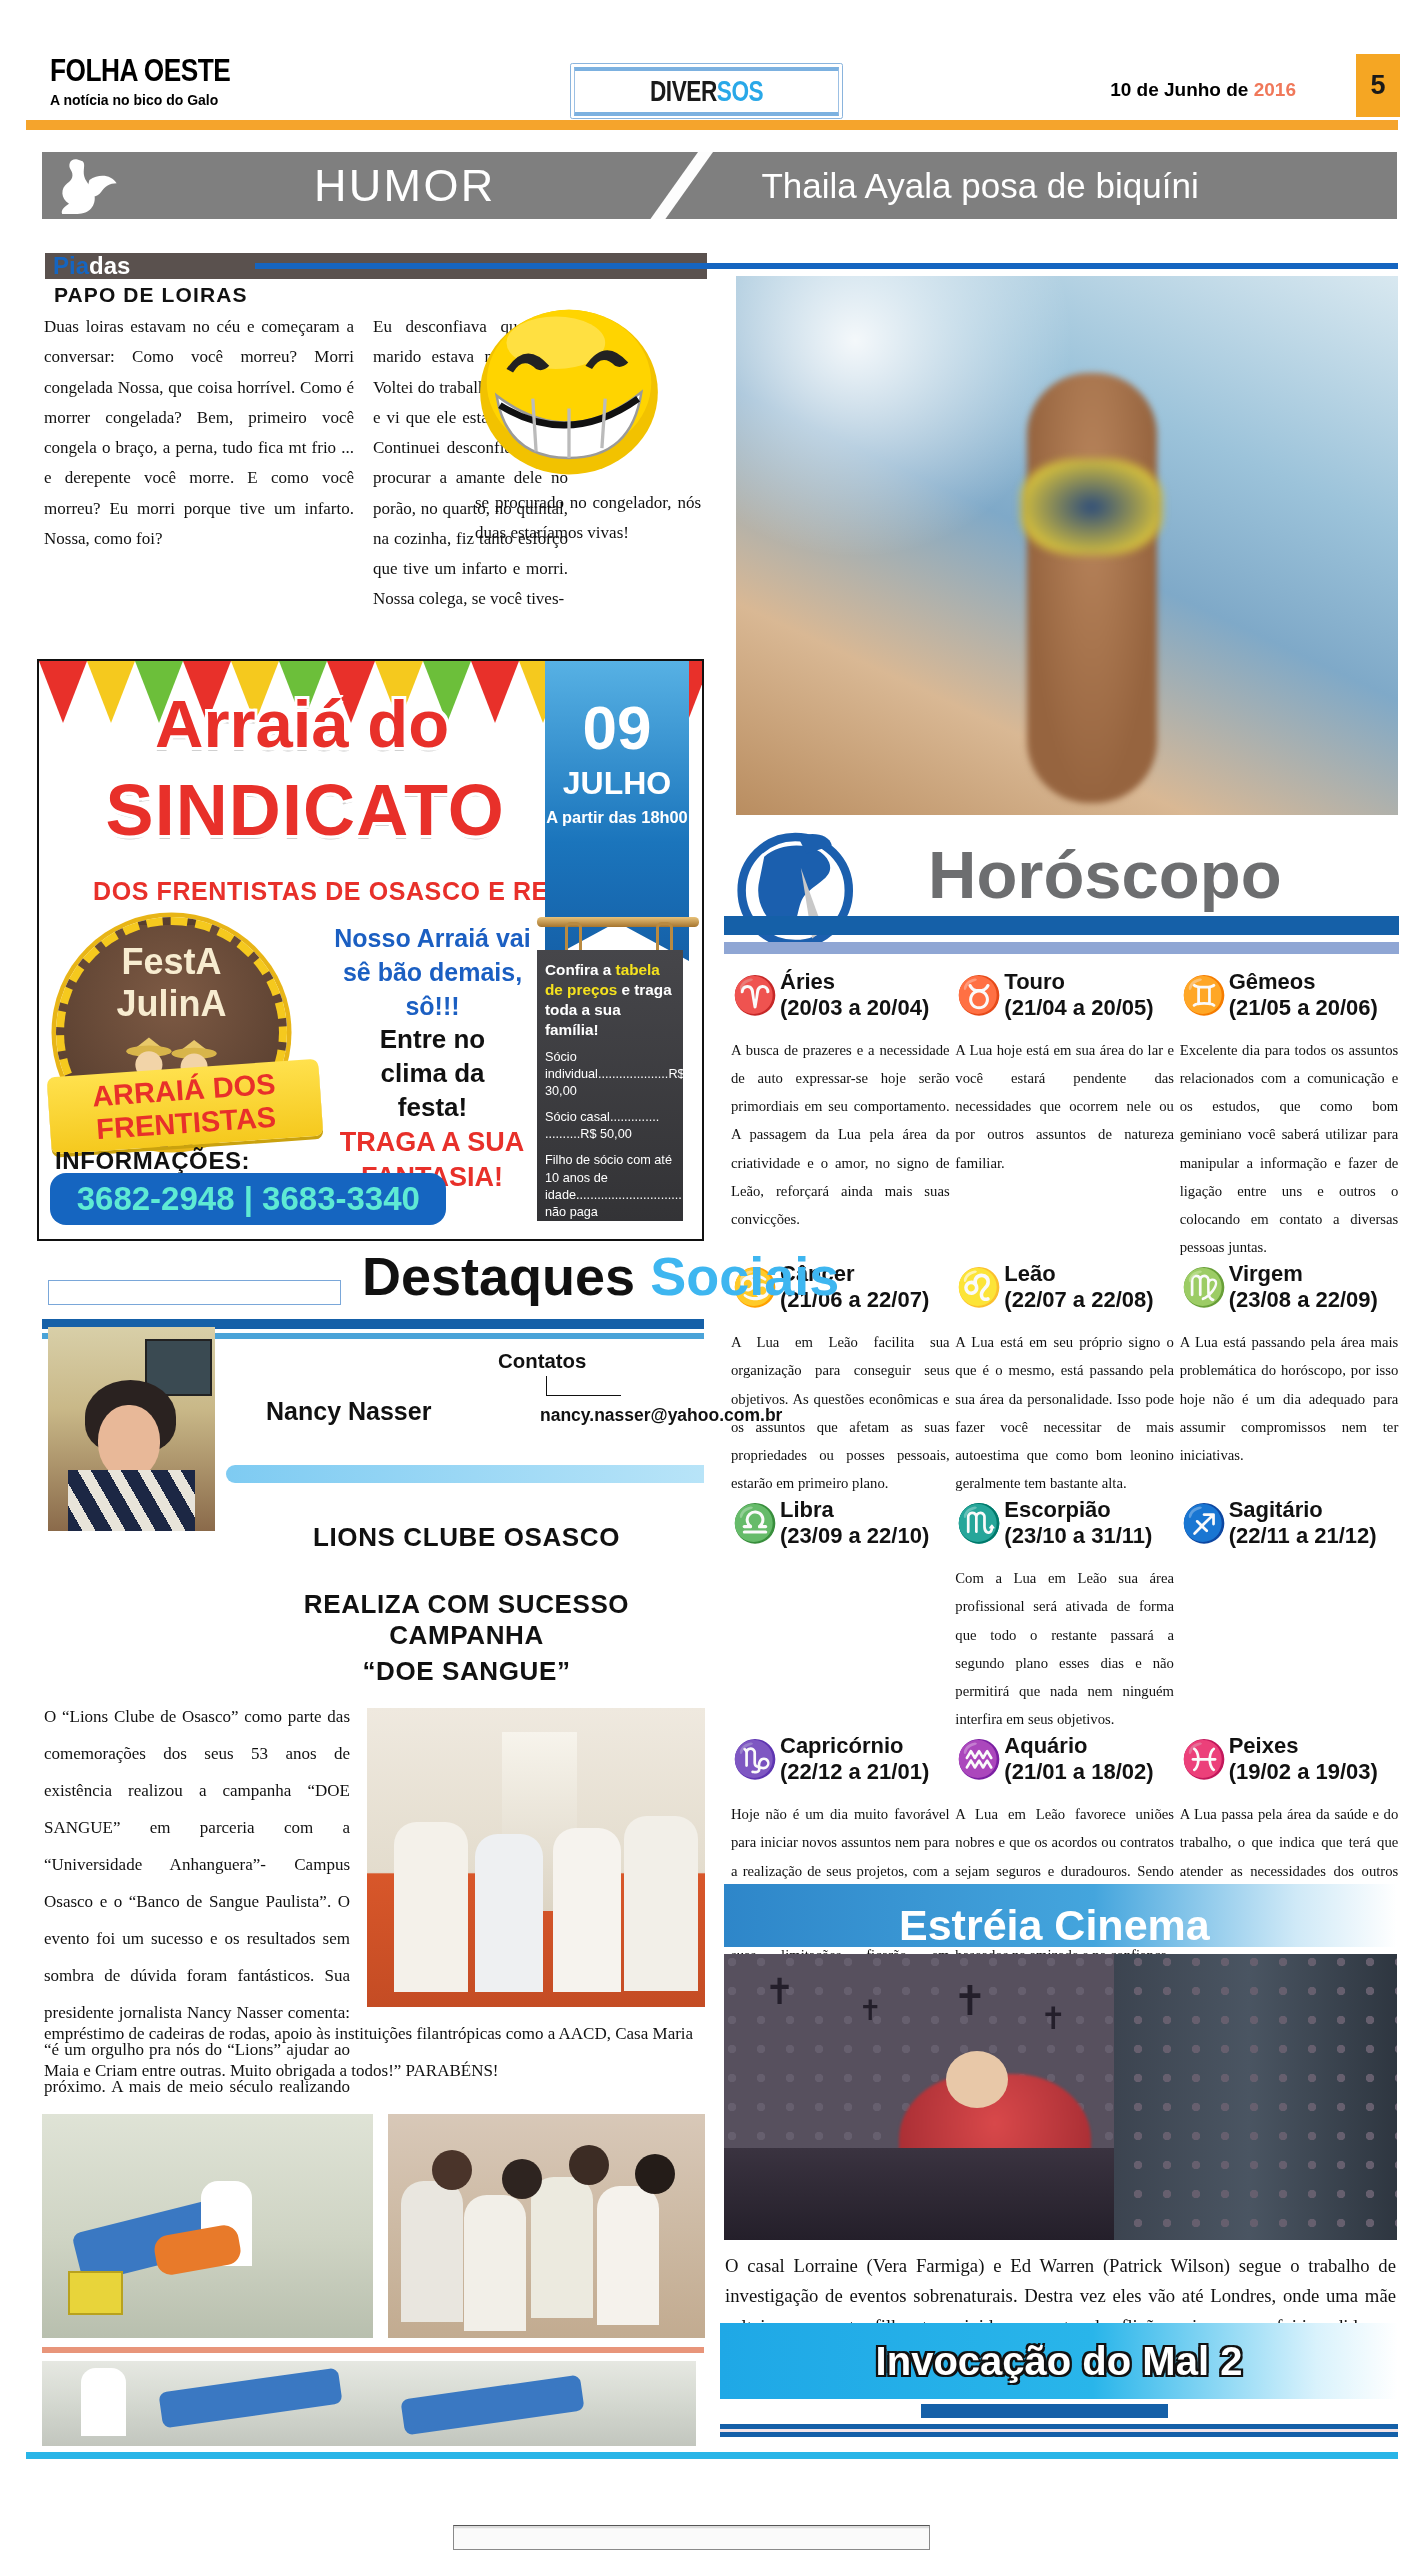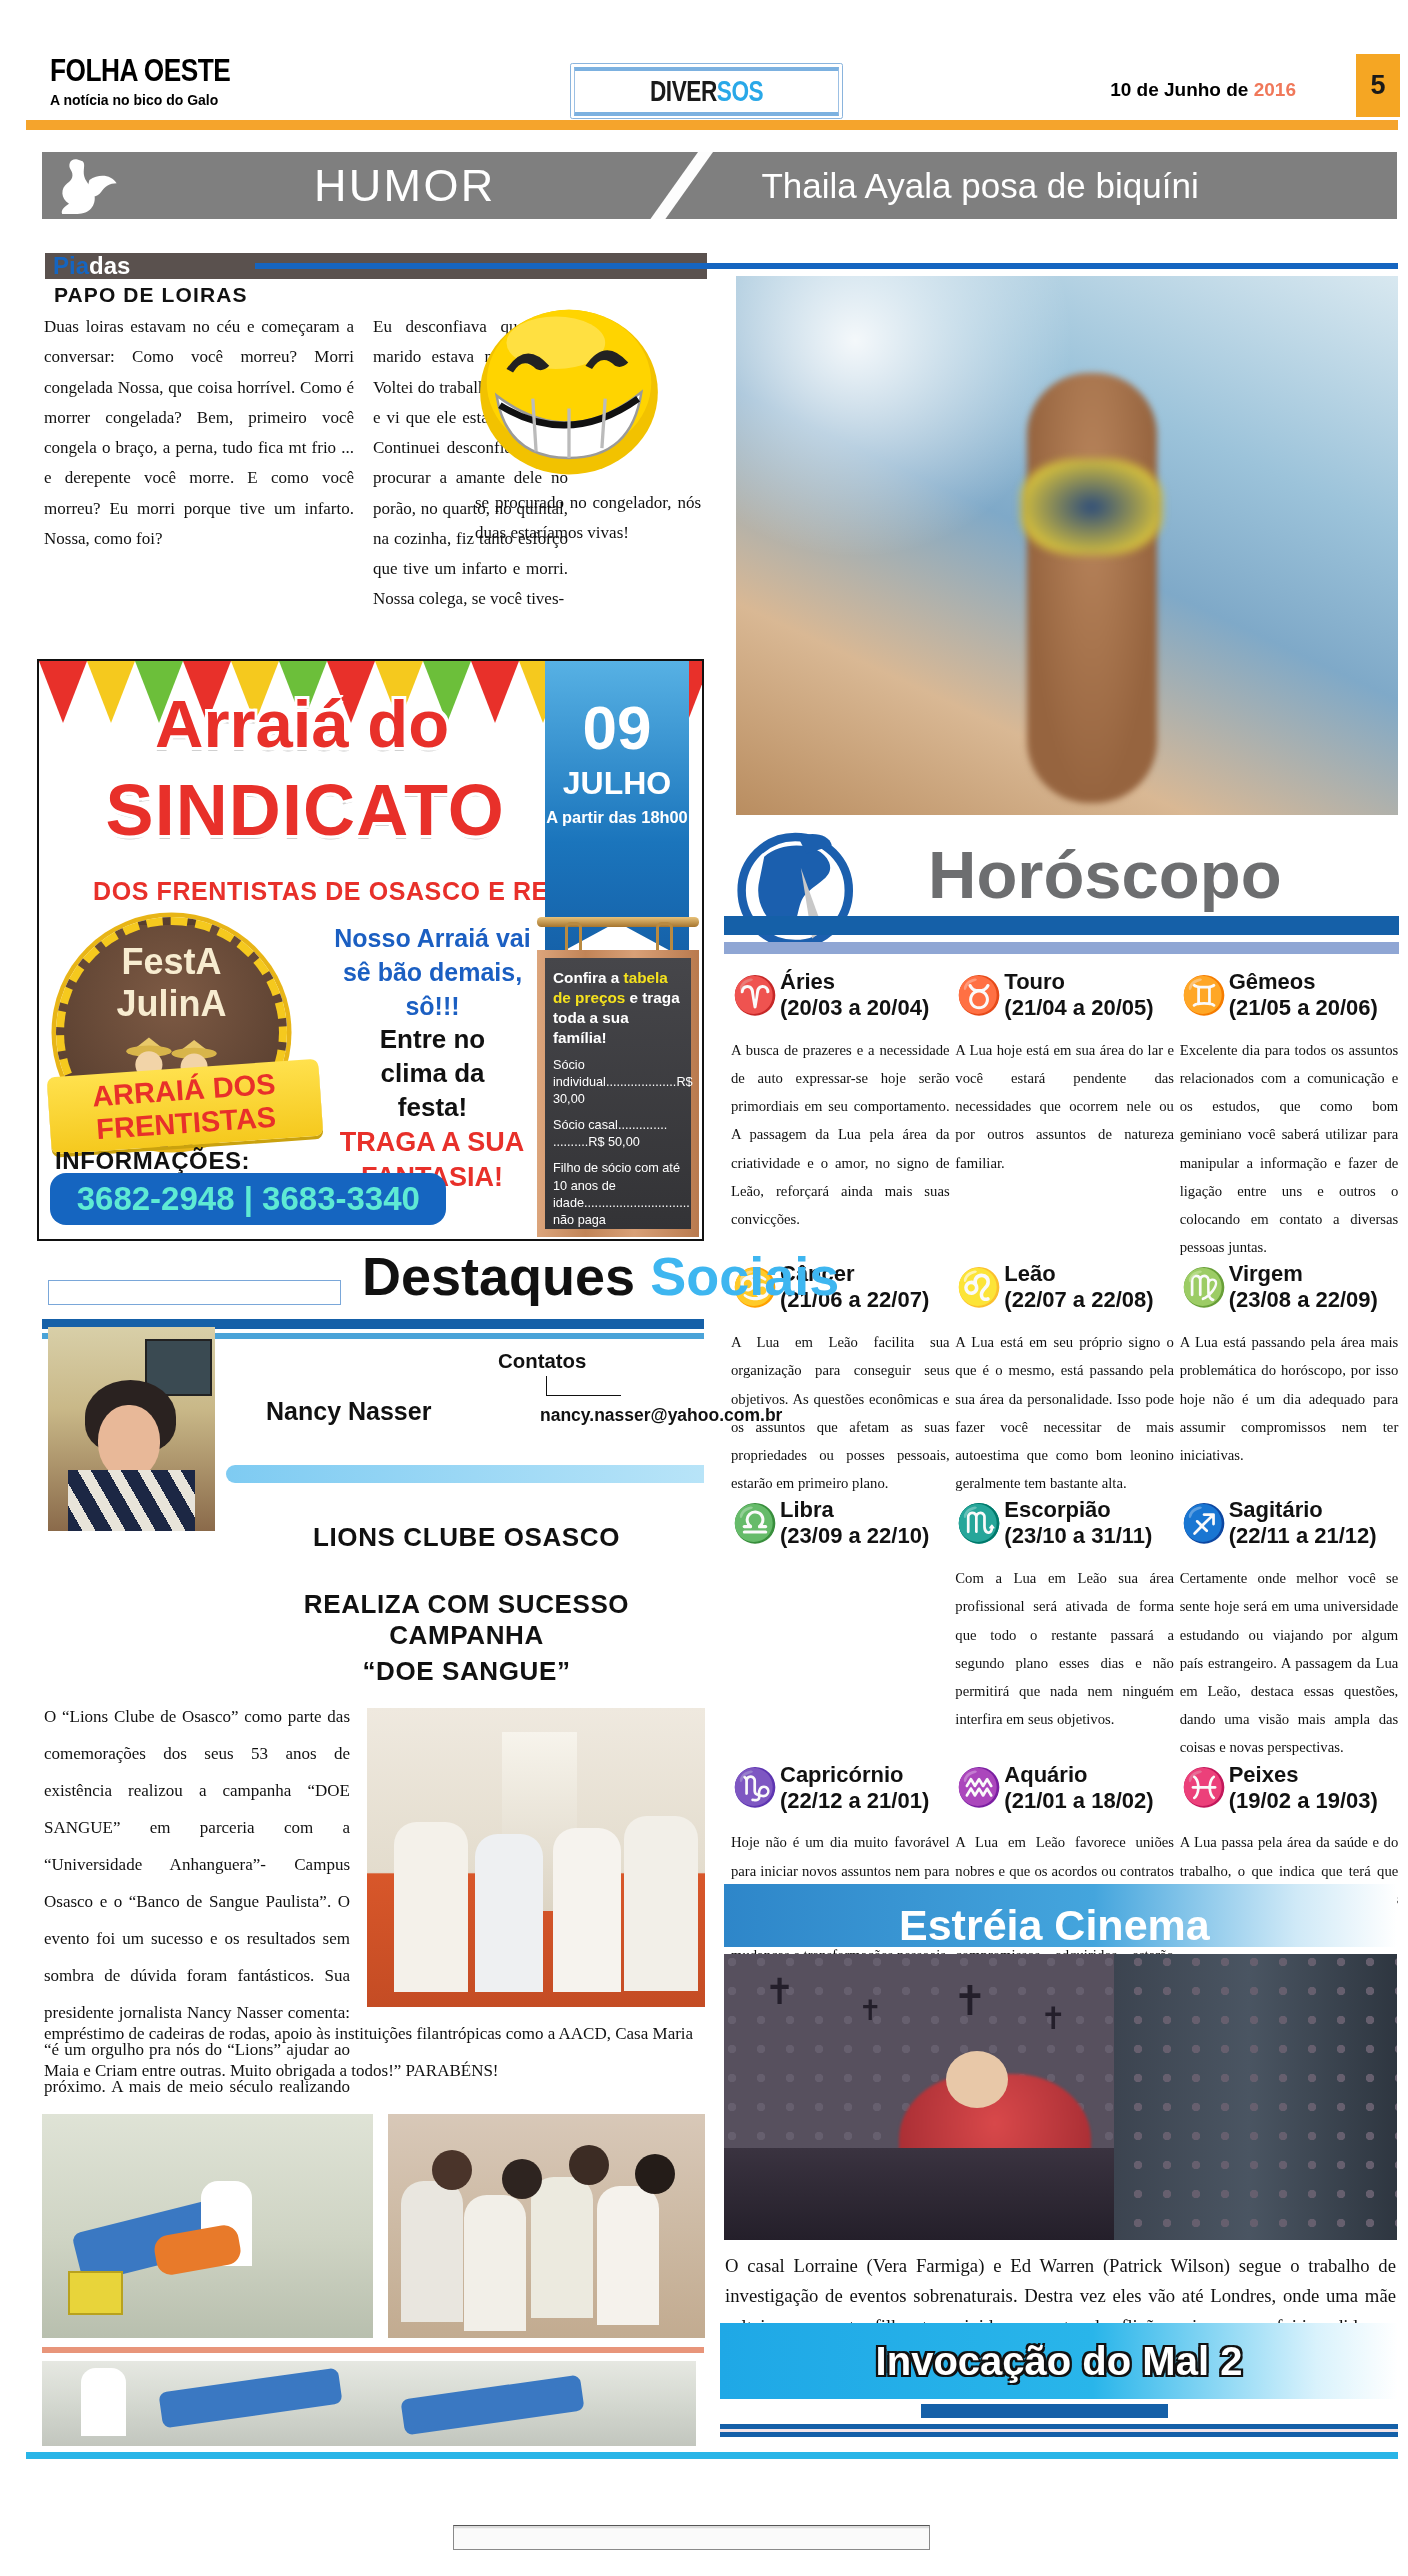--- a/index.html
+++ b/index.html
@@ -48,21 +48,21 @@
   .badge-circle{border-radius:50%;background:radial-gradient(circle at 50% 35%,#7d5a44,#5d4232 70%,#4a3428);
                 border:8px dashed #f5c91e;box-shadow:0 0 0 4.5px #e8b517;}
   .badge-word{color:#f7ecd0;font-weight:bold;text-align:center;}
   .yellow-ribbon{background:linear-gradient(180deg,#ffe14d,#f5c91e);border-radius:8px;
                  color:#e8302a;font-weight:bold;text-align:center;transform:rotate(-4deg);
                  box-shadow:0 3.4px 0 #caa20e;}
   .tag-blue{color:#1b5fc2;font-weight:bold;font-size:25px;text-align:center;line-height:1.35;}
   .tag-black{color:#111;font-weight:bold;font-size:26px;text-align:center;line-height:1.3;
              text-shadow:-1.7px -1.7px 0 #fff,1.7px -1.7px 0 #fff,-1.7px 1.7px 0 #fff,1.7px 1.7px 0 #fff,0 0 6.8px #fff;}
   .tag-red{color:#e8302a;font-weight:bold;font-size:27px;text-align:center;line-height:1.3;}
-  .board-wood{background:linear-gradient(90deg,#dca57c,#c18457 30%,#d8a077 60%,#b97a4e);padding:8px;}
+  .board-wood{background:linear-gradient(90deg,#dca57c,#c18457 30%,#d8a077 60%,#b97a4e);}
   .board-inner{background:linear-gradient(180deg,#46464a,#333336);color:#fff;padding:10.2px 8px;height:100%;box-sizing:border-box;}
   .board-head{font-weight:bold;font-size:15.3px;line-height:1.3;}
   .board-head .yellow{color:#f5e21e;}
   .price-line{font-size:12.7px;line-height:1.35;margin-top:9px;}
   .rod{background:linear-gradient(180deg,#e8c27a,#a5742e);border-radius:4.5px;}
   .chain{width:11.3px;height:29px;border:3.4px solid #b98a40;border-radius:5.7px;}
   .info-label{font-weight:bold;font-size:24px;letter-spacing:0.6px;}
   .phone-box{background:#1565c0;border-radius:16px;color:#5eead4;font-weight:bold;font-size:33px;
              display:flex;align-items:center;justify-content:center;}
   
@@ -329,21 +329,20 @@
         <p class="sign-text">Com a Lua em Leão sua área profissional será ativada de forma que todo o restante passará a segundo plano esses dias e não permitirá que nada nem ninguém interfira em seus objetivos.</p>
       </div>
       <div class="sign-cell">
         <div class="sign-head">
             <span class="sign-icon">♐</span>
           <div>
               <div class="sign-name">Sagitário</div>
                <div class="sign-dates">(22/11 a 21/12)</div>
             </div>
           </div>
-        <p class="sign-text">Certamente onde melhor você se sente hoje será em uma universidade estudando ou viajando por algum país estrangeiro. A passagem da Lua em Leão, destaca essas questões, dando uma visão mais ampla das coisas e novas perspectivas.</p>
       </div>
     </div>
     <div class="sign-row">
       <div class="sign-cell">
         <div class="sign-head">
             <span class="sign-icon">♑</span>
           <div>
               <div class="sign-name">Capricórnio</div>
                <div class="sign-dates">(22/12 a 21/01)</div>
             </div>

